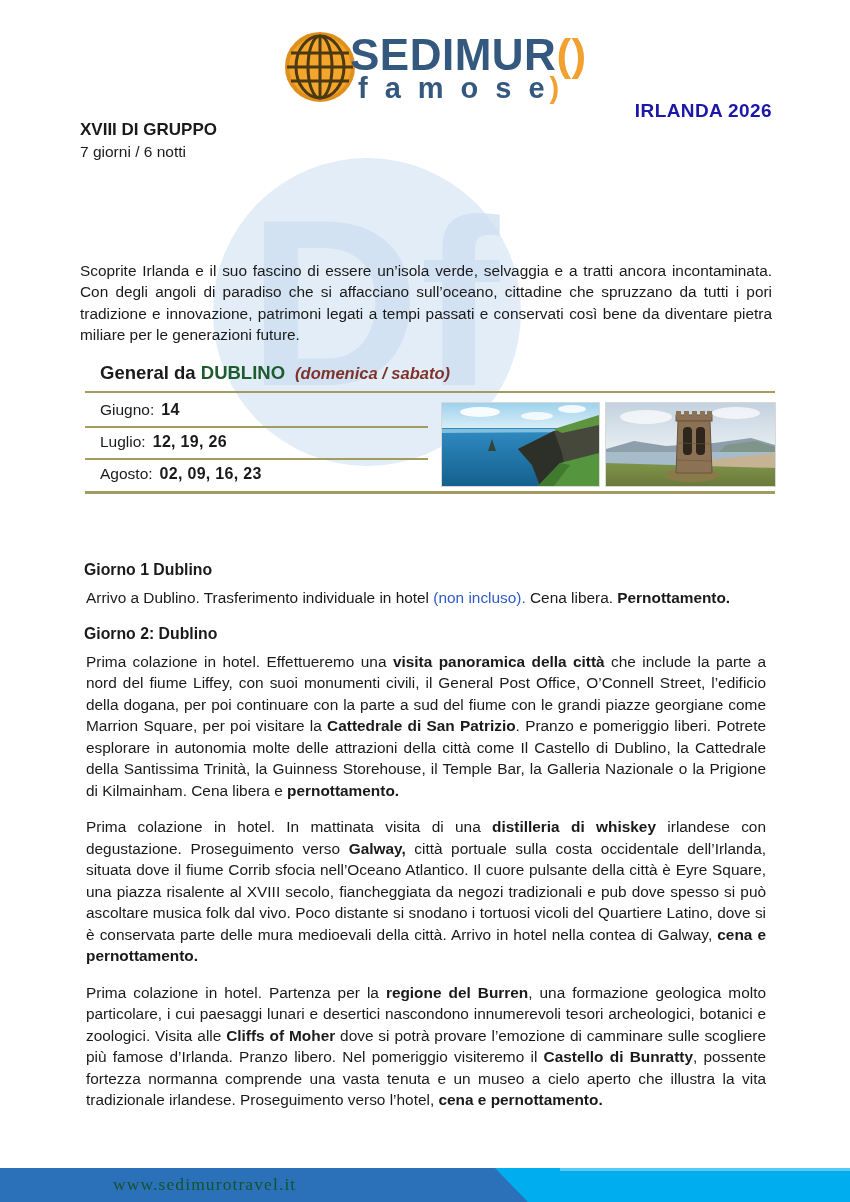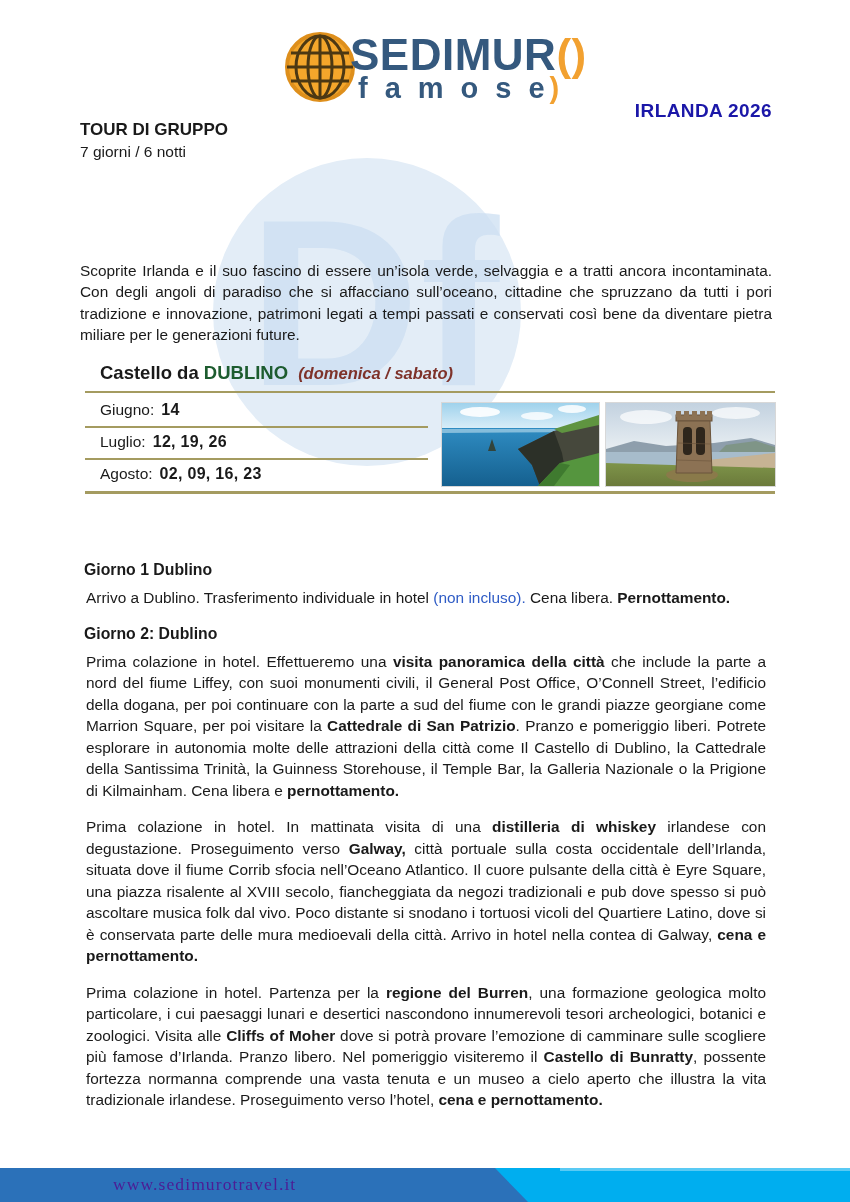--- a/index.html
+++ b/index.html
@@ -56,21 +56,21 @@
   .day-heading { font-weight:bold; font-size:15.8px; margin:4px; text-align:left; }
   .day-body { margin:6px; }
   
   .footer { position:absolute; left:0; top:1168px; width:850px; height:34px;
     background:#00AEEF; z-index:3; }
   .footer-dark { position:absolute; left:0; top:0; width:850px; height:34px;
     background:#2B71B9; clip-path:polygon(0 0, 495px 0, 528px 34px, 0 34px); }
   .footer-shine { position:absolute; left:560px; top:0; width:290px; height:3px;
     background:rgba(255,255,255,.35); }
   .footer-site { position:absolute; left:113px; top:0; height:34px; line-height:32px;
-    color:#4c1d95; font-family:"Liberation Serif", serif; font-size:17.5px; letter-spacing:1.1px; }
+    color:#14532d; font-family:"Liberation Serif", serif; font-size:17.5px; letter-spacing:1.1px; }
 </style>
 </head>
 <body>
 
 <div class="page">
 
   <div class="wm-circle"></div>
   <div class="wm-text">Df</div>
 
   <div class="globe">
@@ -81,27 +81,27 @@
       <line x1="37" y1="6" x2="37" y2="68" stroke="#4C3813" stroke-width="3"></line>
       <line x1="8" y1="23" x2="66" y2="23" stroke="#4C3813" stroke-width="3"></line>
       <line x1="4" y1="37" x2="70" y2="37" stroke="#4C3813" stroke-width="3"></line>
       <line x1="8" y1="51" x2="66" y2="51" stroke="#4C3813" stroke-width="3"></line>
     </svg>
   </div>
   <div class="brand-word"><span>SEDIMUR</span><span class="paren">()</span></div>
   <div class="brand-sub"><span>famose</span><span class="paren">)</span></div>
 
   <div class="edition">IRLANDA 2026</div>
-  <div class="tour-type">TOUR DI GRUPPO</div>
+  <div class="tour-type">XVIII DI GRUPPO</div>
   <div class="duration">7 giorni / 6 notti</div>
 
 
   <div class="intro">Scoprite Irlanda e il suo fascino di essere un’isola verde, selvaggia e a tratti ancora incontaminata. Con degli angoli di paradiso che si affacciano sull’oceano, cittadine che spruzzano da tutti i pori tradizione e innovazione, patrimoni legati a tempi passati e conservati così bene da diventare pietra miliare per le generazioni future.</div>
 
-  <div class="dep-heading"><span>Castello da</span>&nbsp;<span class="dep-city">DUBLINO</span><span class="dep-note">(domenica / sabato)</span></div>
+  <div class="dep-heading"><span>General da</span>&nbsp;<span class="dep-city">DUBLINO</span><span class="dep-note">(domenica / sabato)</span></div>
 
   <div class="rule rule-top"></div>
   <div class="dep-row row1"><span>Giugno:</span><span class="dates">14</span></div>
   <div class="rule rule-r1"></div>
   <div class="dep-row row2"><span>Luglio:</span><span class="dates">12, 19, 26</span></div>
   <div class="rule rule-r2"></div>
   <div class="dep-row row3"><span>Agosto:</span><span class="dates">02, 09, 16, 23</span></div>
   <div class="rule rule-bottom"></div>
 
   <div class="photo photo-left">

